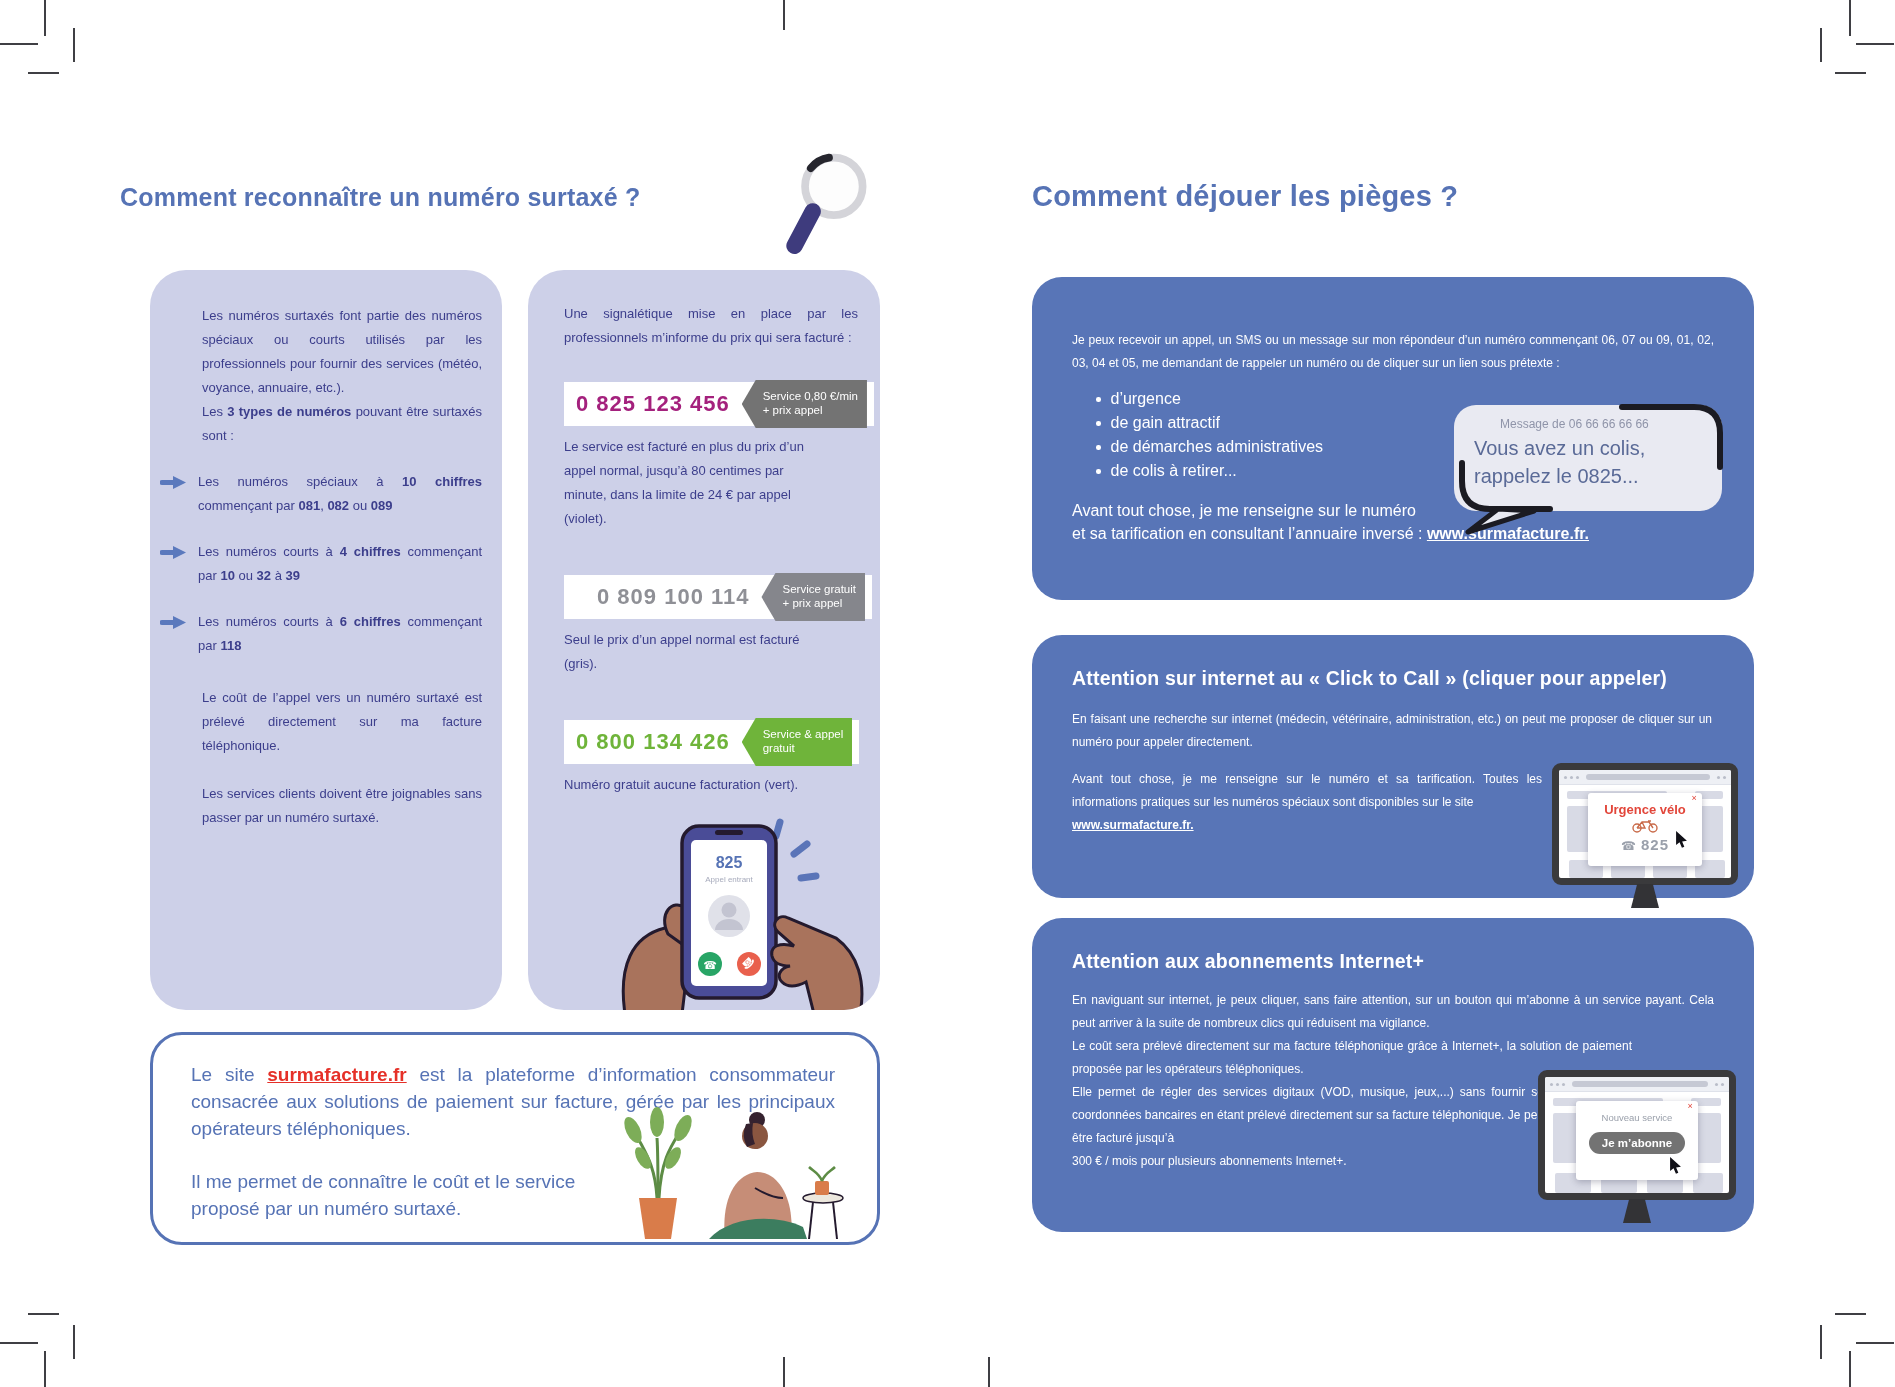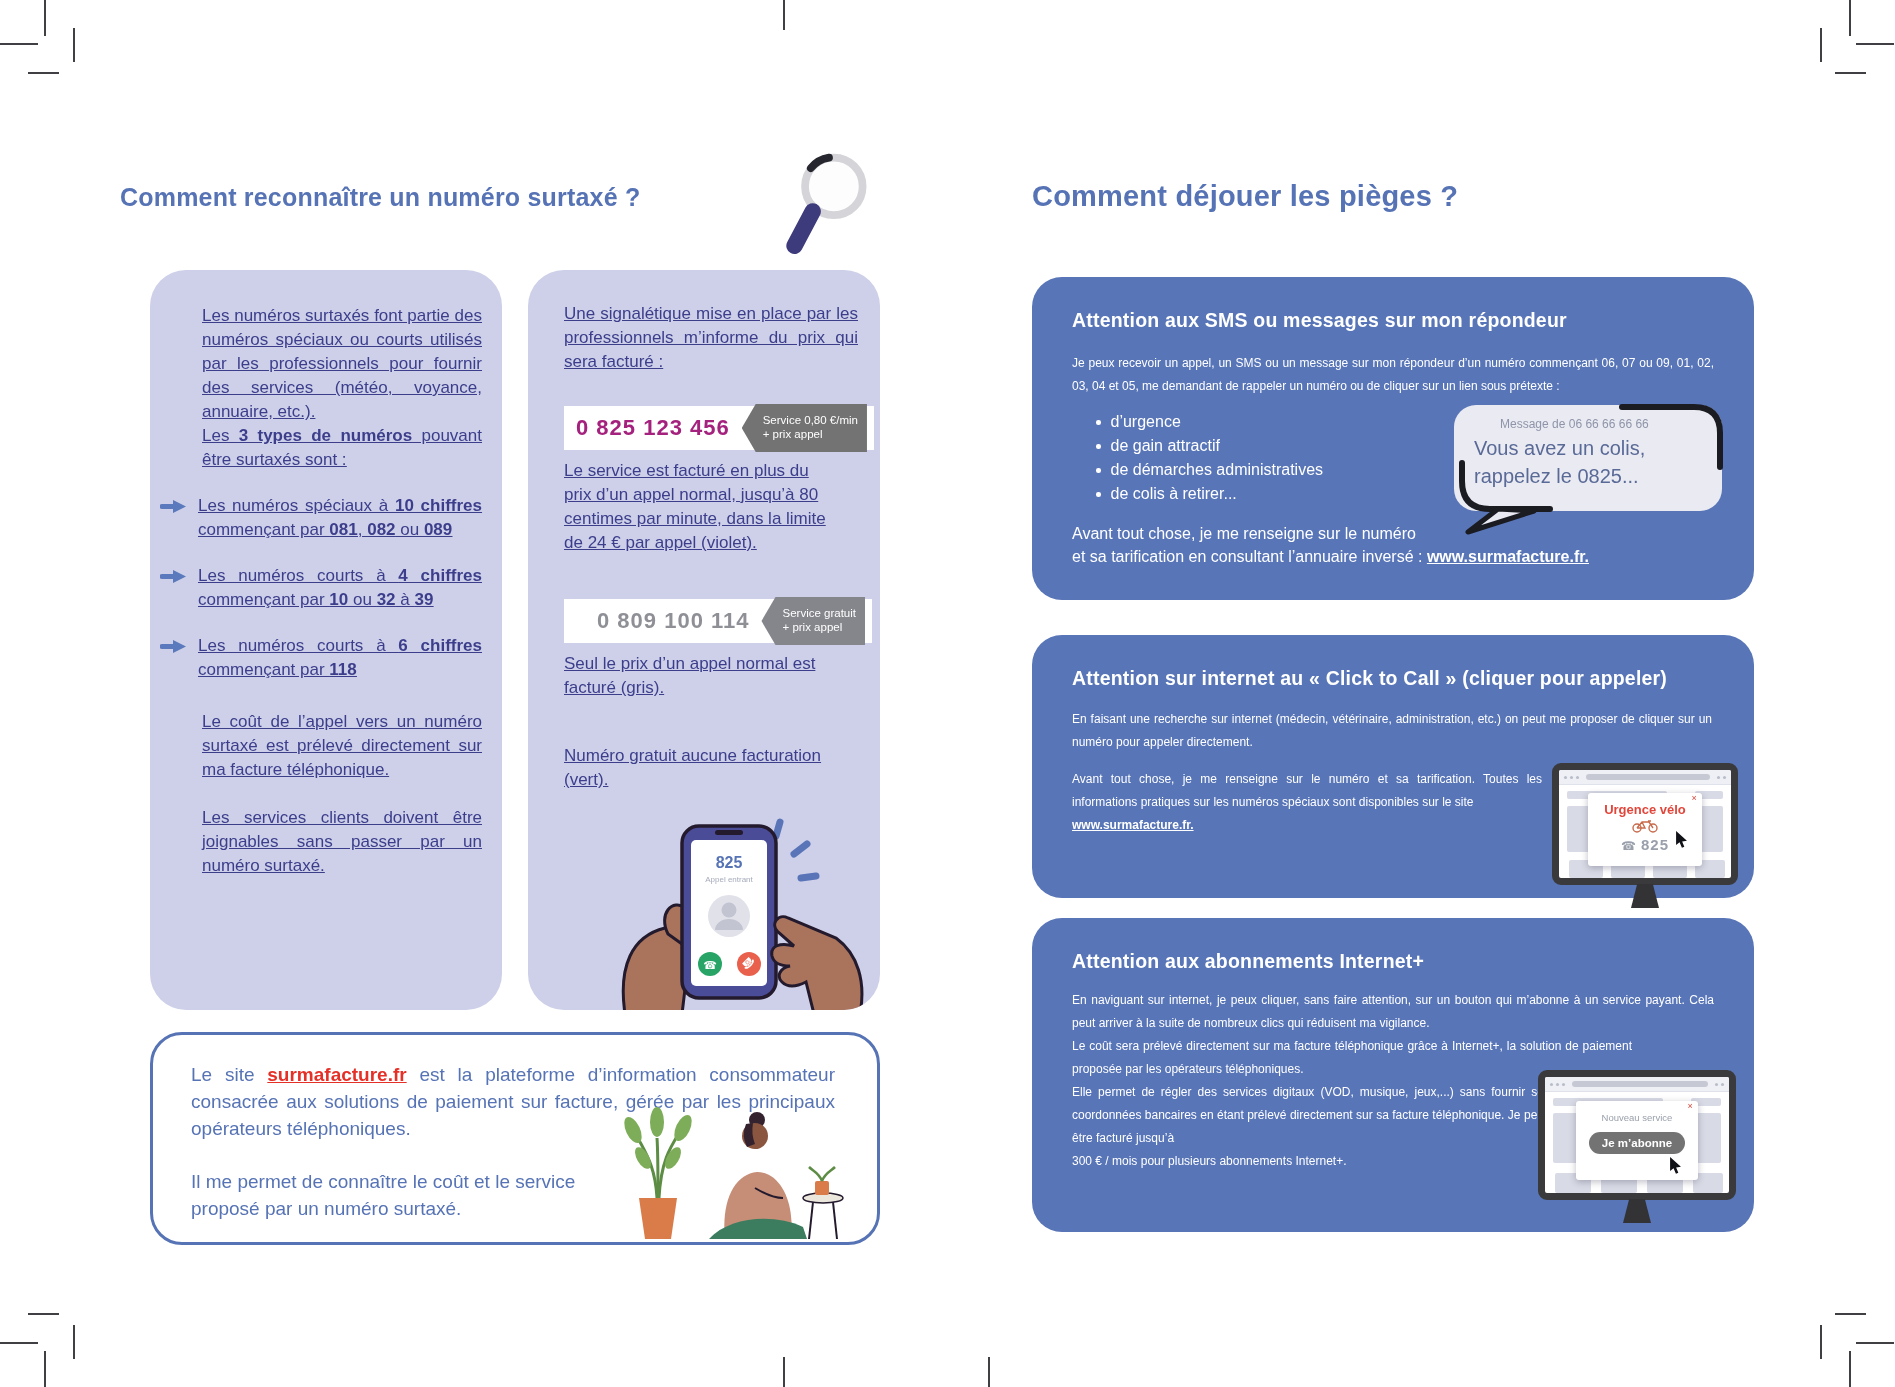--- a/index.html
+++ b/index.html
@@ -21,21 +21,21 @@
   .big-title { position:absolute; font-weight:bold; color:#5673b5; letter-spacing:.2px;text-align:center; }
   .page-left  .big-title { left:120px; top:183px; font-size:25px; }
   .page-right .big-title { left:82px;  top:180px; font-size:29px; }
 
   .magnifier { position:absolute; left:782px; top:140px; width:96px; height:135px; }
 
   
   .lavbox { position:absolute; top:270px; width:352px; height:740px; background:#cdd0e8; border-radius:36px; overflow:hidden; }
   .lavbox.intro   { left:150px; padding:34px 20px 0 52px; }
   .lavbox.signage { left:528px; padding:32px 22px 0 36px; }
-  .lavbox p, .lavbox .seg { font-size:17px; line-height:24px; color:#3c3e8c;text-decoration:underline; }
+  .lavbox p, .lavbox .seg { font-size:13px; line-height:24px; color:#3c3e8c; }
   .just { text-align:justify; }
   .b { font-weight:bold; }
   .red { color:#e53028; font-weight:bold; }
   .gap1 { margin-top:24px; }
   .bul { display:flex; gap:10px; margin:22px 0 0 -42px; }
   .bul svg { flex:none; margin-top:5px; }
   .bul p { flex:1; }
   .after-bullets { margin-top:28px; }
 
   
@@ -195,20 +195,27 @@
         <span class="plate-num gris">0 809 100 114</span>
         <span class="plate-tag gris-bg">
             <span>Service gratuit</span>
             <span>+ prix appel</span>
           </span>
       </div>
       <p class="plate-desc">Seul le prix d’un appel normal est facturé (gris).</p>
     </div>
 
     <div class="plate-group">
+      <div class="plate">
+        <span class="plate-num vert">0 800 134 426</span>
+        <span class="plate-tag vert-bg">
+            <span>Service &amp; appel</span>
+            <span>gratuit</span>
+          </span>
+      </div>
       <p class="plate-desc">Numéro gratuit aucune facturation (vert).</p>
     </div>
 
     <svg class="phone-illus" viewBox="0 0 300 200">
       <g stroke="#5a74b8" stroke-width="7" stroke-linecap="round">
         <line x1="206" y1="22" x2="210" y2="8"></line>
         <line x1="224" y1="40" x2="237" y2="30"></line>
         <line x1="231" y1="64" x2="246" y2="62"></line>
       </g>
       <path d="M55 200 C48 152 62 122 95 114 L112 110 C120 108 126 114 124 122 L118 150 L112 200 Z" fill="#a9735c" stroke="#241a2e" stroke-width="3"></path>
@@ -260,21 +267,20 @@
       <path d="M104 137 C124 115 168 111 198 125 L202 137 Z" fill="#3c7d5f"></path>
     </svg>
   </div>
 </div>
 
 <div class="page page-right">
 
   <h1 class="big-title">Comment déjouer les pièges ?</h1>
 
   <div class="bluebox box-sms">
-    <h2>Attention aux SMS ou messages sur mon répondeur</h2>
     <p class="lead just">Je peux recevoir un appel, un SMS ou un message sur mon répondeur d’un numéro commençant 06, 07 ou 09, 01, 02, 03, 04 et 05, me demandant de rappeler un numéro ou de cliquer sur un lien sous prétexte :</p>
 
     <div class="rlist">
       <div class="rrow">
           <span class="rdot"></span>
           <span>d’urgence</span>
         </div>
       <div class="rrow">
           <span class="rdot"></span>
           <span>de gain attractif</span>

